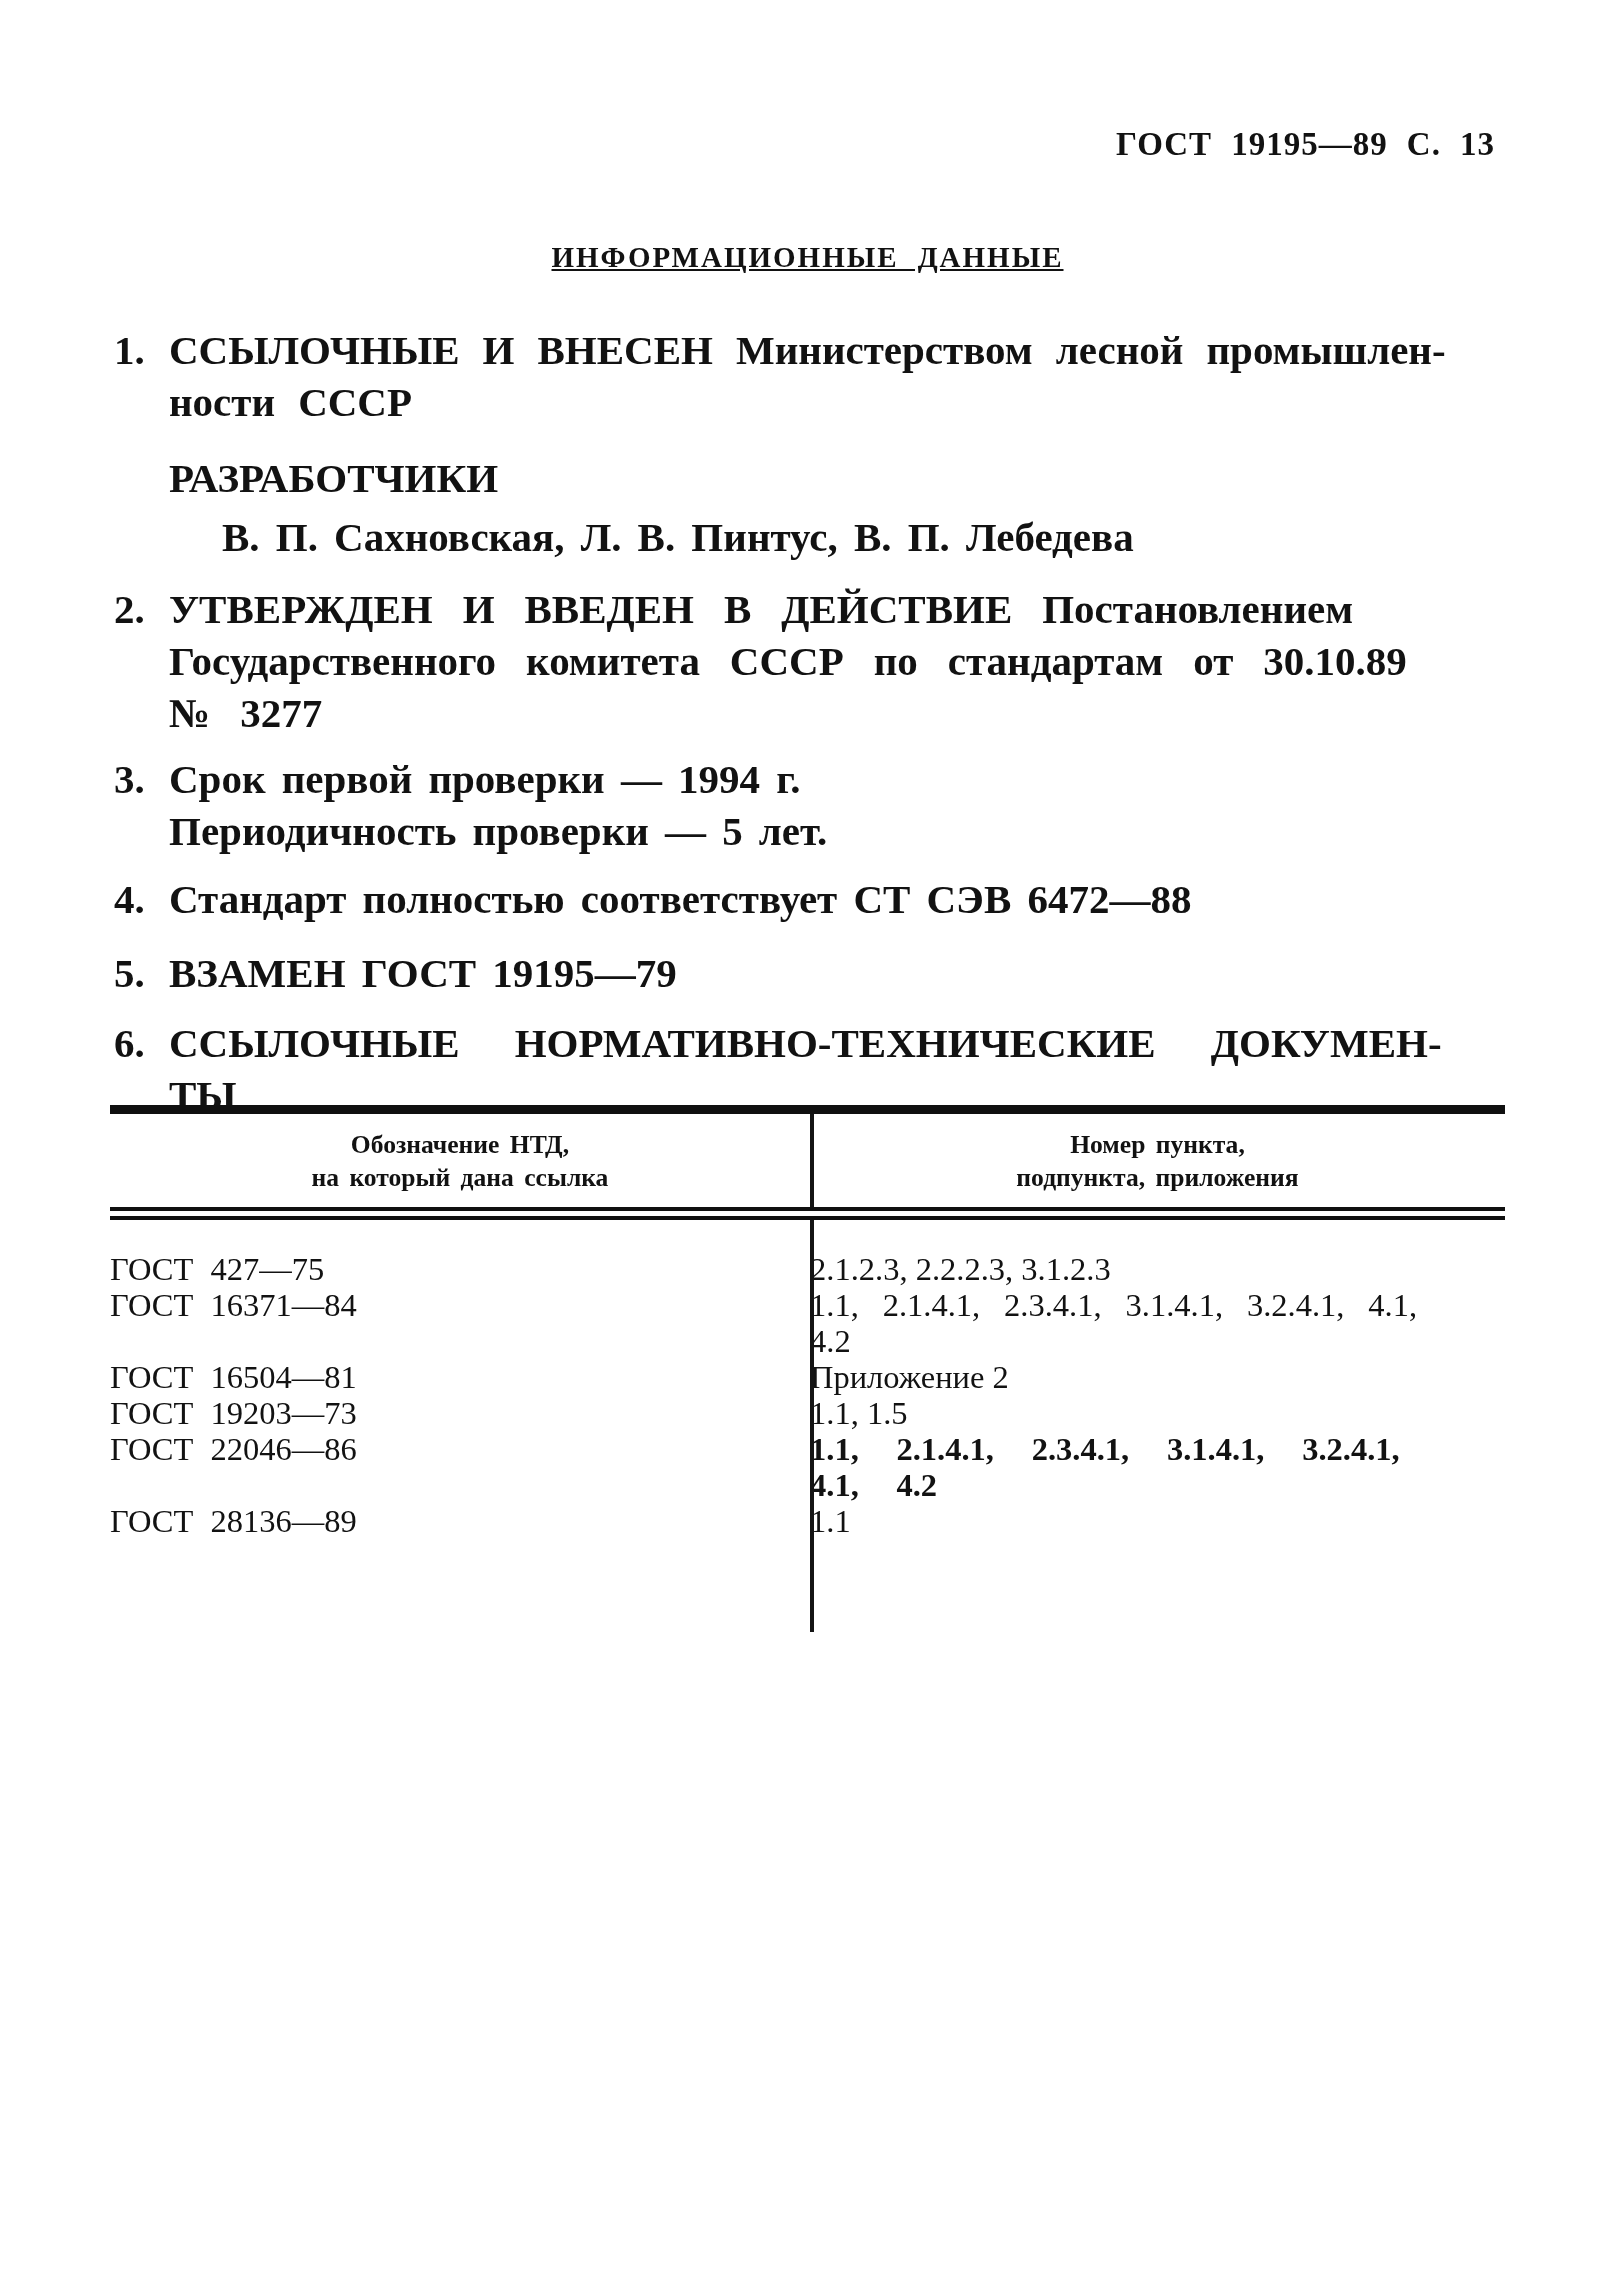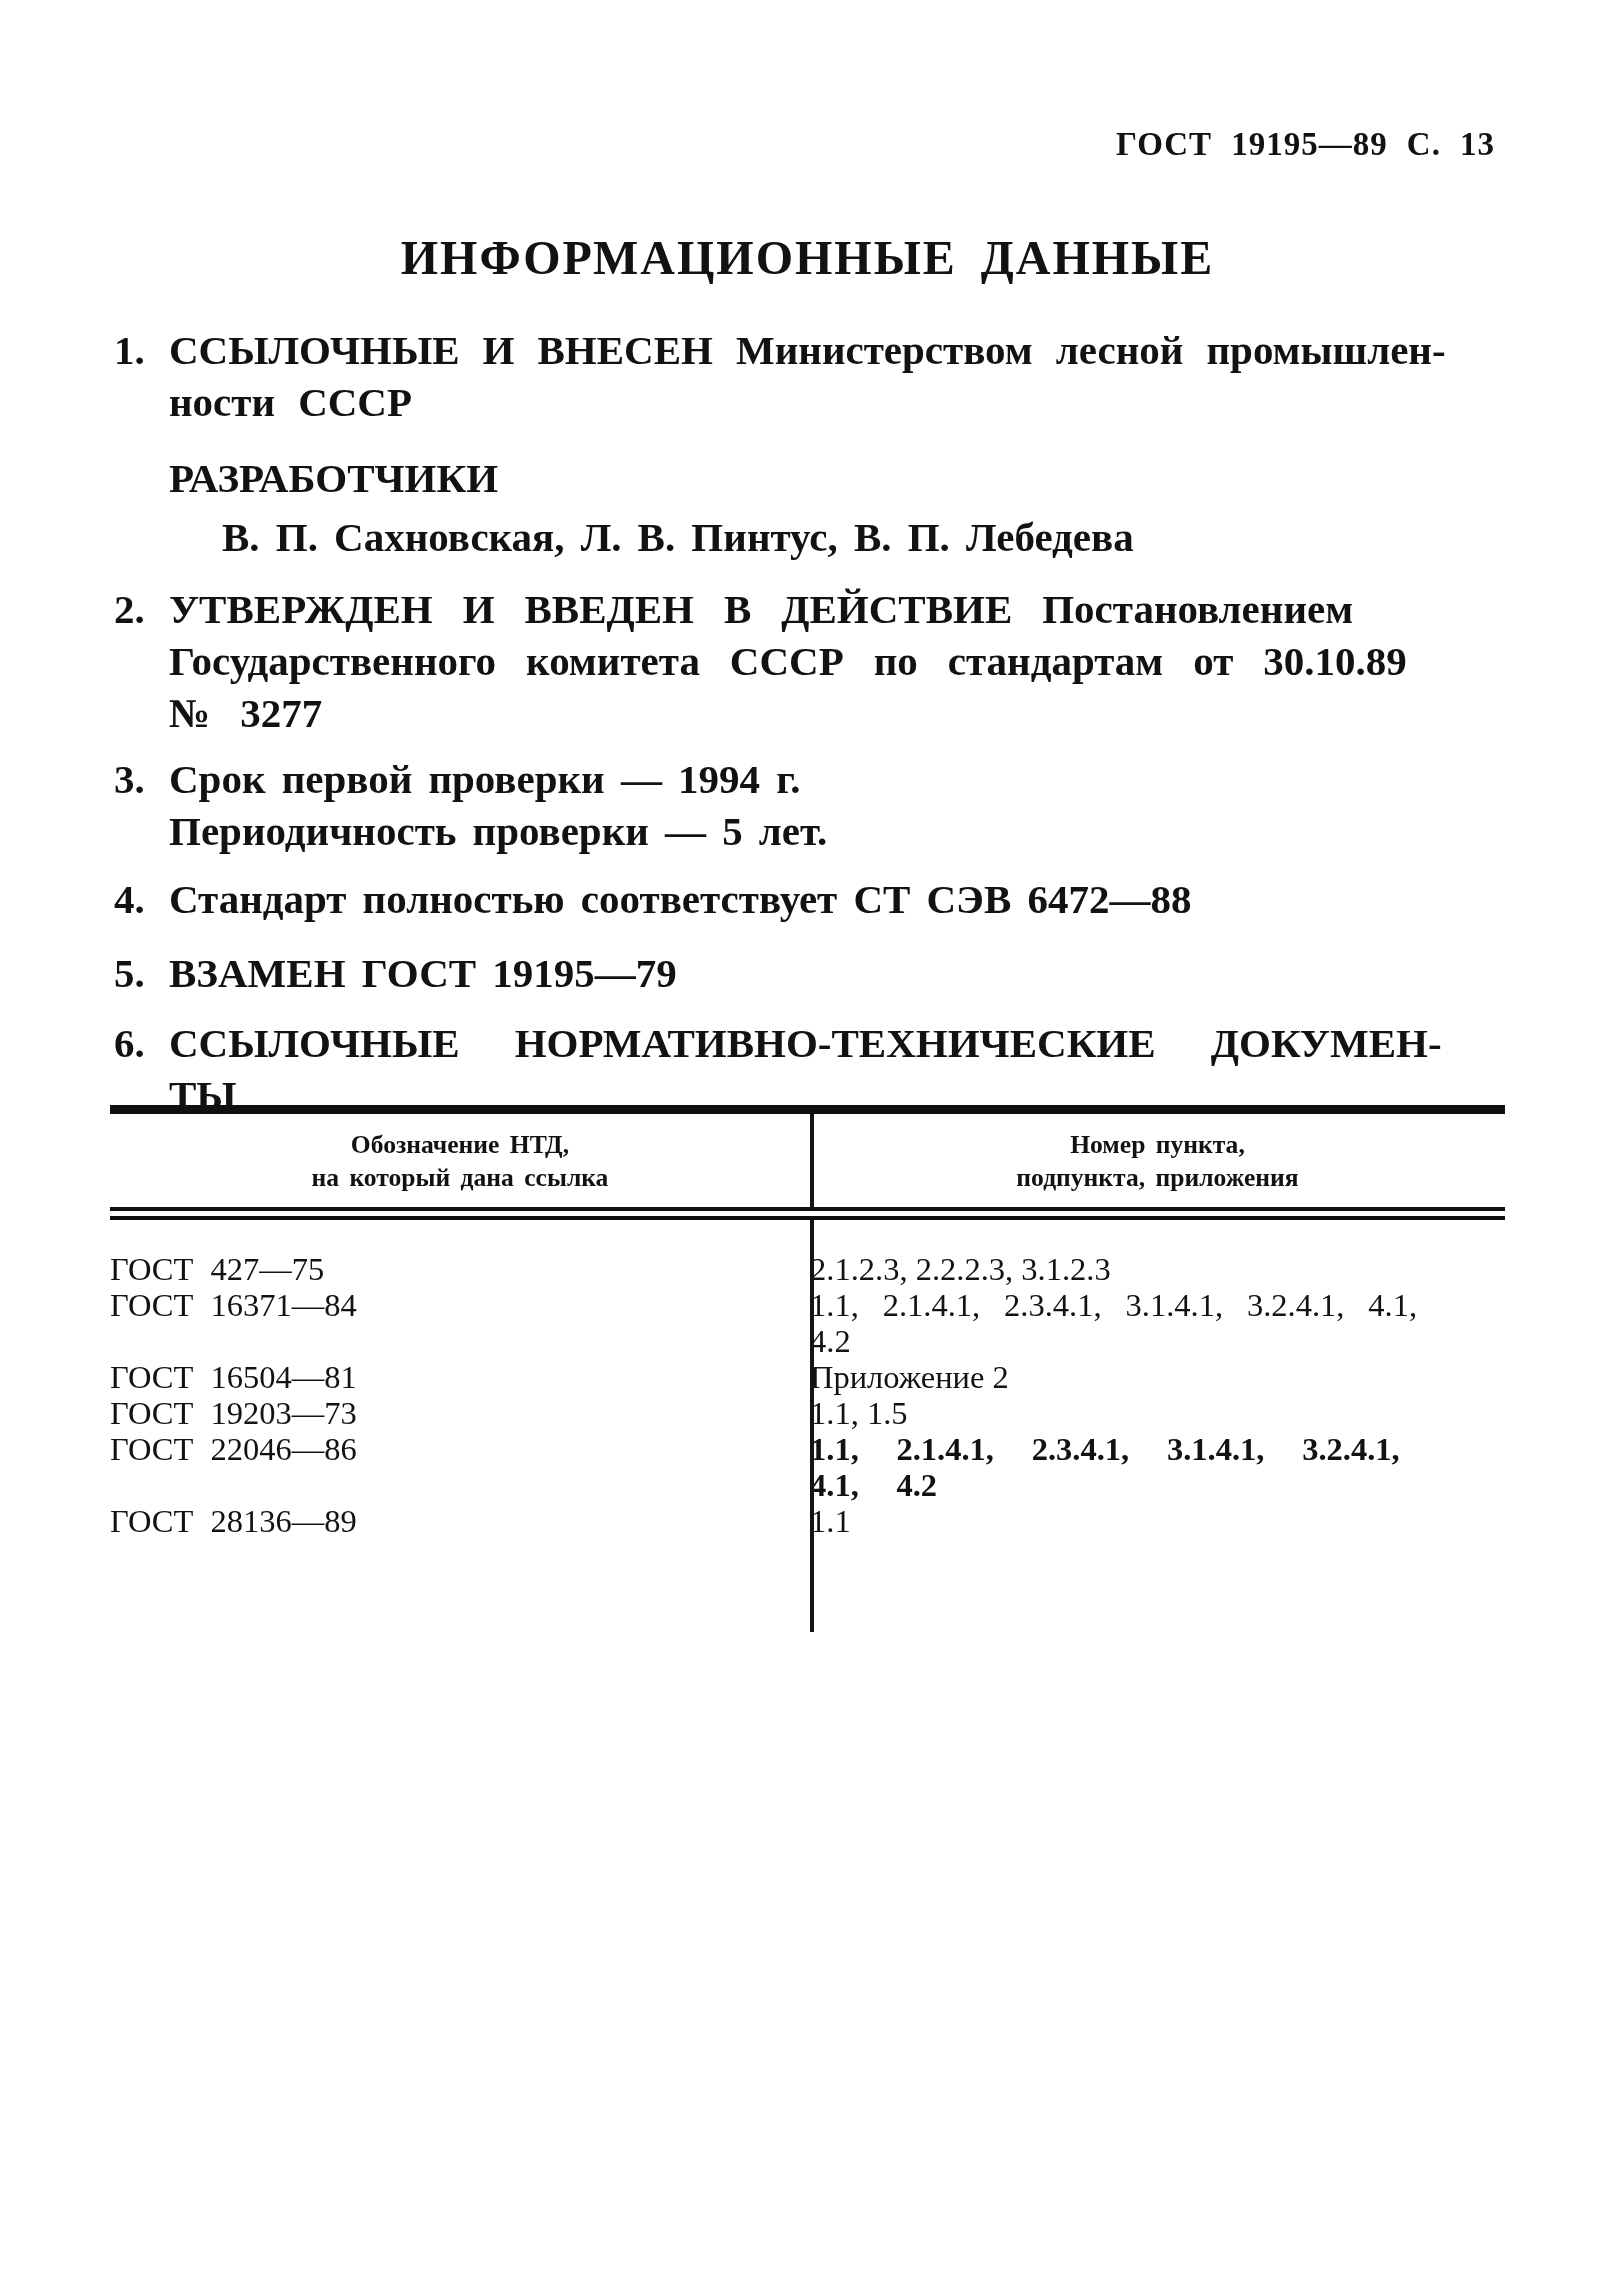--- a/index.html
+++ b/index.html
@@ -22,26 +22,27 @@
     font-size:33px;
     font-weight:700;
     text-align:right;
     line-height:41px;
     word-spacing:9.9px;
     padding-right:9.9px;
     letter-spacing:1px;
   }
   .doc-title{
     margin:69px 0 0 0;
-    font-size:48px;
+    font-size:29px;
     font-weight:700;
     text-align:center;
     line-height:47px;
     letter-spacing:2px;
     word-spacing:9.9px;
+    text-decoration:underline;
   }
   .item{
     position:relative;
     padding-left:59px;
   }
   .num{
     position:absolute;
     left:3.9px; top:0;
     font-size:41px;
     font-weight:700;

